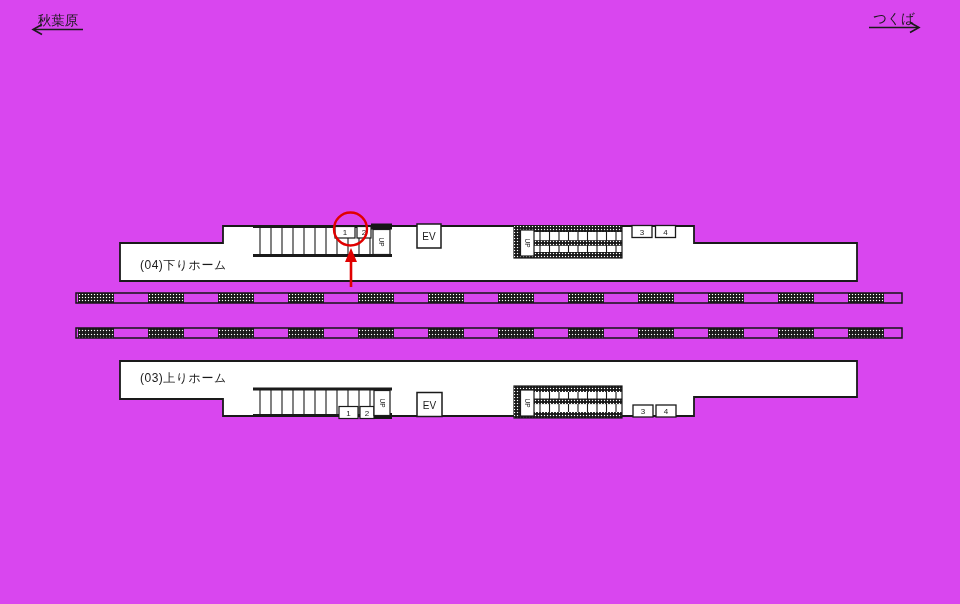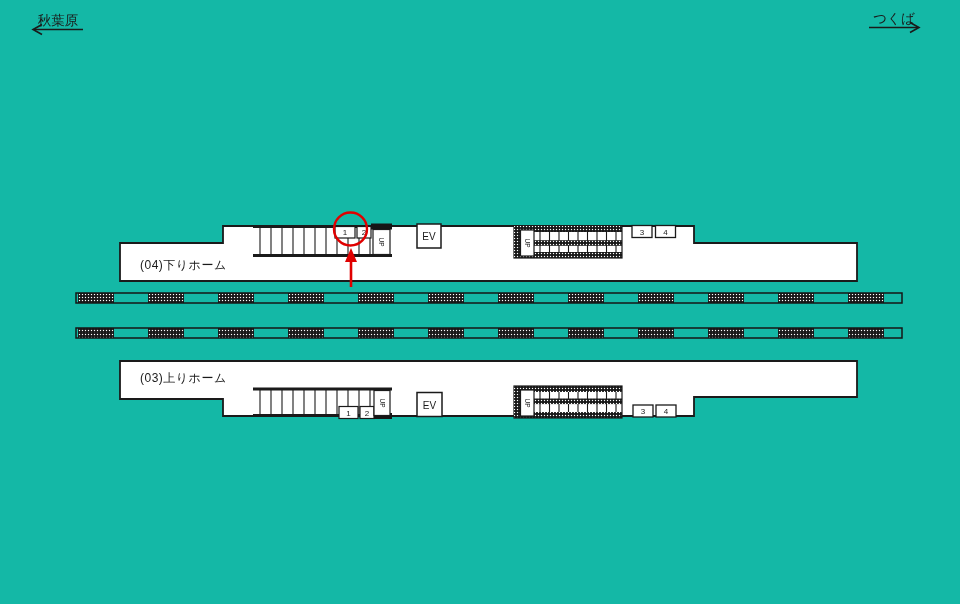--- a/index.html
+++ b/index.html
@@ -1,16 +1,16 @@
 <!DOCTYPE html>
 <html><head>
 <meta charset="utf-8">
 <style>
   html,body { margin:0; padding:0; background:#ffffff; }
-  .stage { width:960px; height:604px; position:relative; background:#14b8a6; }
+  .stage { width:960px; height:604px; position:relative; background:#d946ef; }
   svg { font-family:"Liberation Sans", sans-serif; }
   text { fill:#1a1a1a; }
   .hdr  { font-size:13.5px; text-anchor:middle; }
   .plabel { font-size:12px; text-anchor:start; dominant-baseline:central; letter-spacing:0.5px; }
   .boxnum { font-size:8px; text-anchor:middle; dominant-baseline:central; }
   .evtxt  { font-size:10px; text-anchor:middle; dominant-baseline:central; }
   .uptxt  { font-size:6.5px; text-anchor:middle; dominant-baseline:central; }
 </style>
 </head>
 <body>

